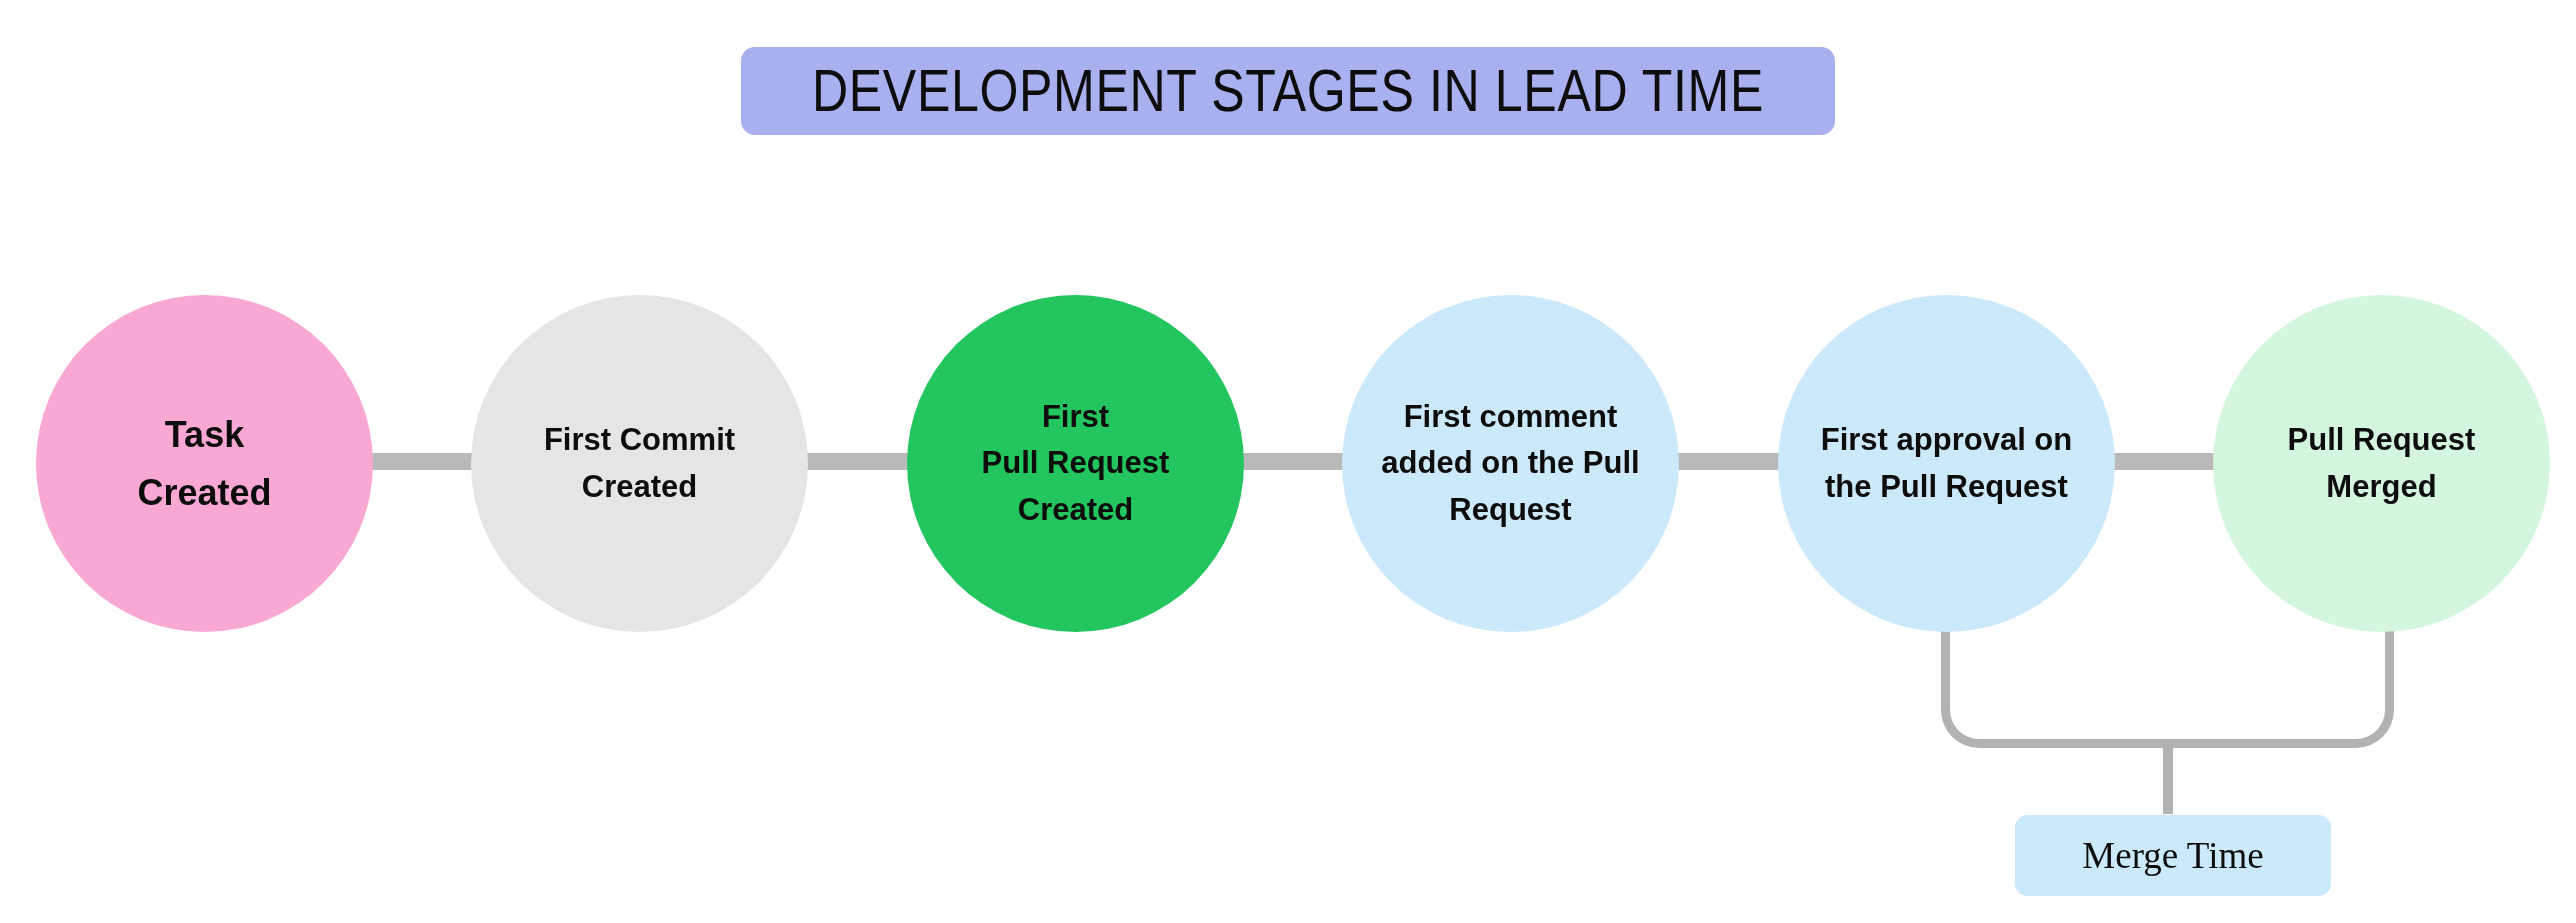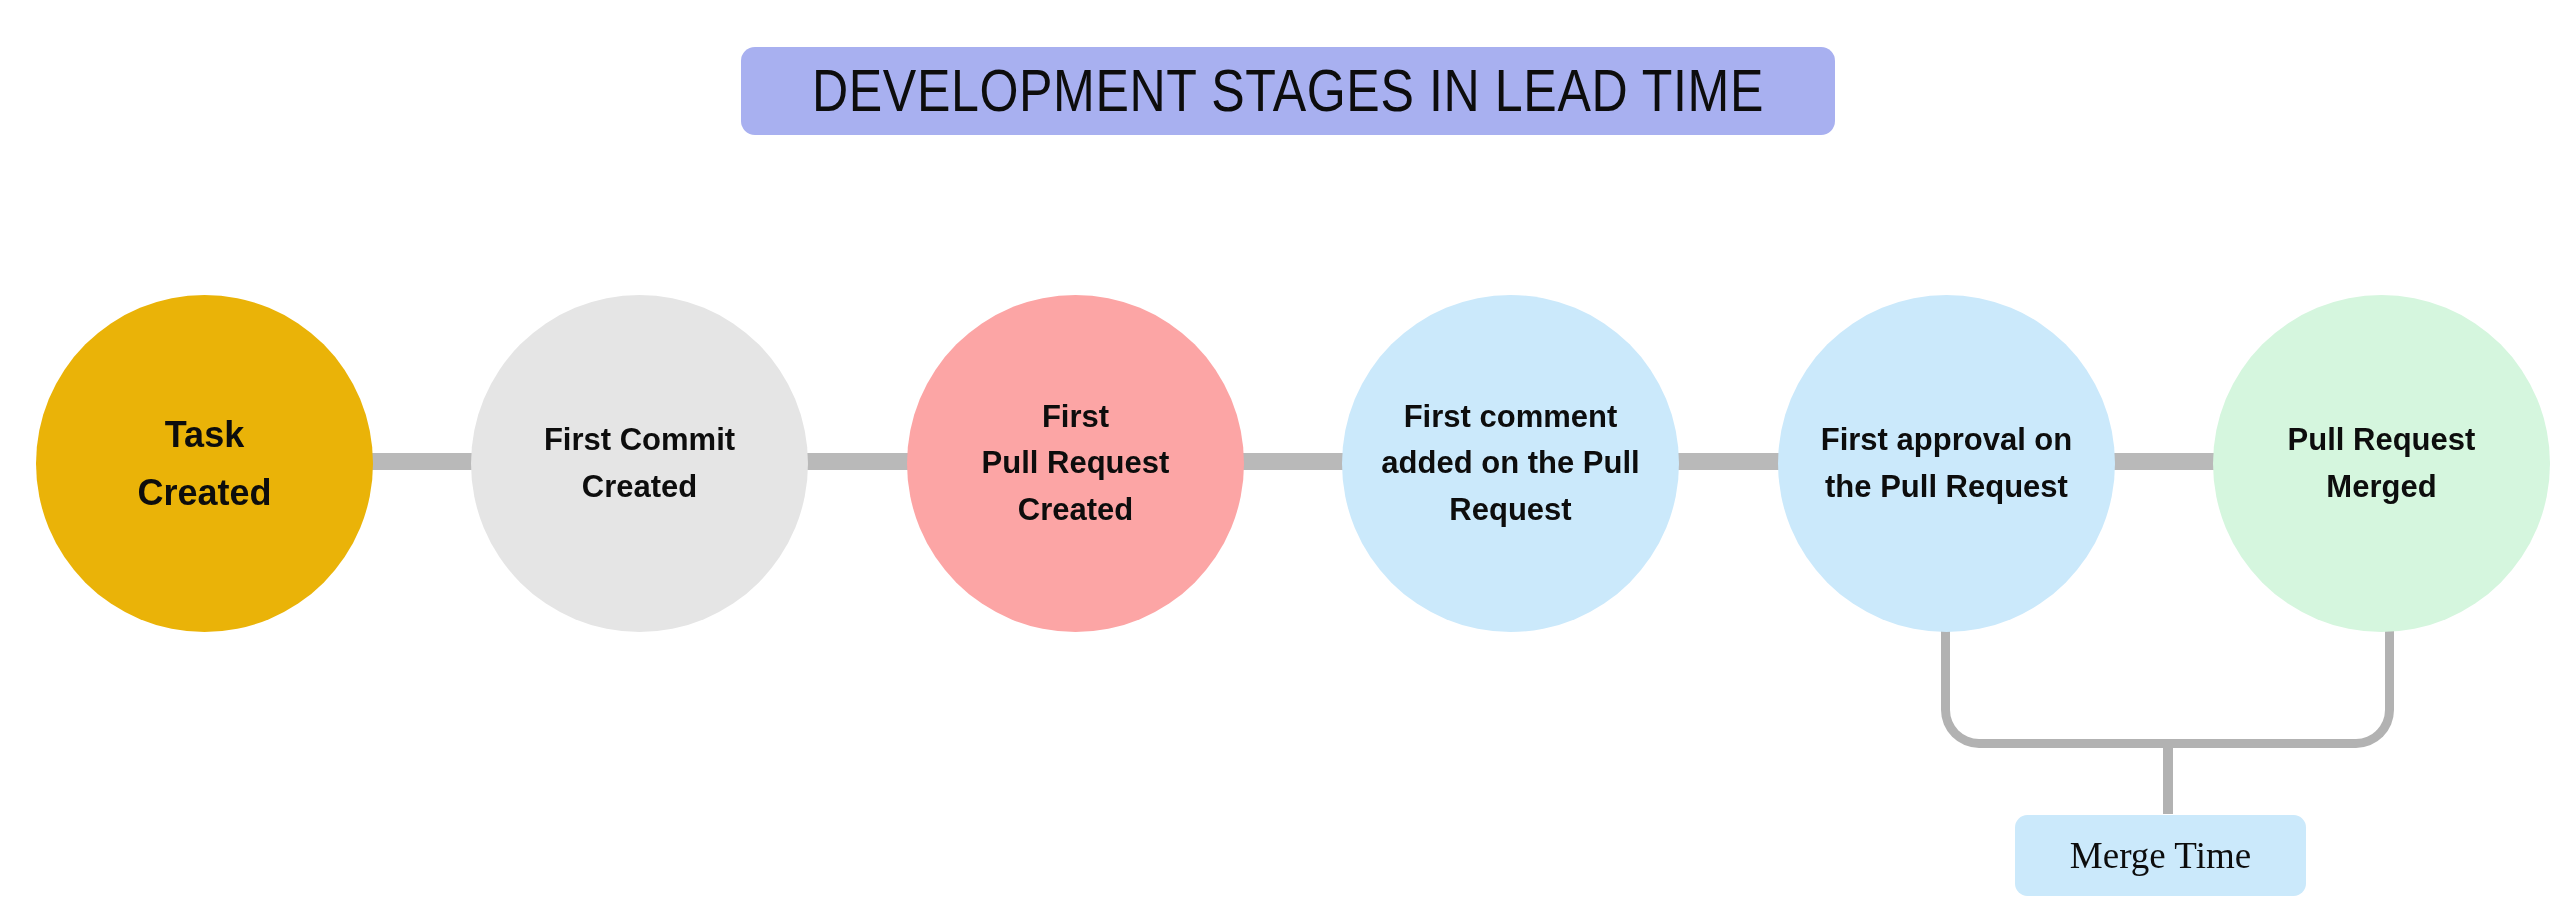--- a/index.html
+++ b/index.html
@@ -100,21 +100,21 @@
     width: 9.6px;
     height: 71px;
     z-index: 0;
   }
 
   
   .merge-label {
     position: absolute;
     left: 2015px;
     top: 815px;
-    width: 291px;
+    width: 316px;
     height: 81px;
     border-radius: 12.4px;
     display: flex;
     align-items: center;
     justify-content: center;
     z-index: 1;
   }
   .merge-label .label {
     font-family: cursive;
     font-size: 37px;
@@ -127,31 +127,31 @@
 <body>
 
 <div class="stage">
 
   <div class="title-banner" style="background-color: rgb(168, 176, 240);">
     <div class="title-text">DEVELOPMENT STAGES IN LEAD TIME</div>
   </div>
 
   <div class="connector-line" style="background-color: rgb(185, 185, 185);"></div>
 
-  <div class="circle first c1" style="background-color: #eab308;">
+  <div class="circle first c1" style="background-color: #f9a8d4;">
     <div class="label">Task
 Created</div>
   </div>
 
   <div class="circle c2" style="background-color: #e5e5e5;">
     <div class="label">First Commit
 Created</div>
   </div>
 
-  <div class="circle c3" style="background-color: #fca5a5;">
+  <div class="circle c3" style="background-color: #22c55e;">
     <div class="label">First
 Pull Request
 Created</div>
   </div>
 
   <div class="circle c5" style="background-color: rgb(203, 233, 251);">
     <div class="label">First approval on
 the Pull Request</div>
   </div>
 

